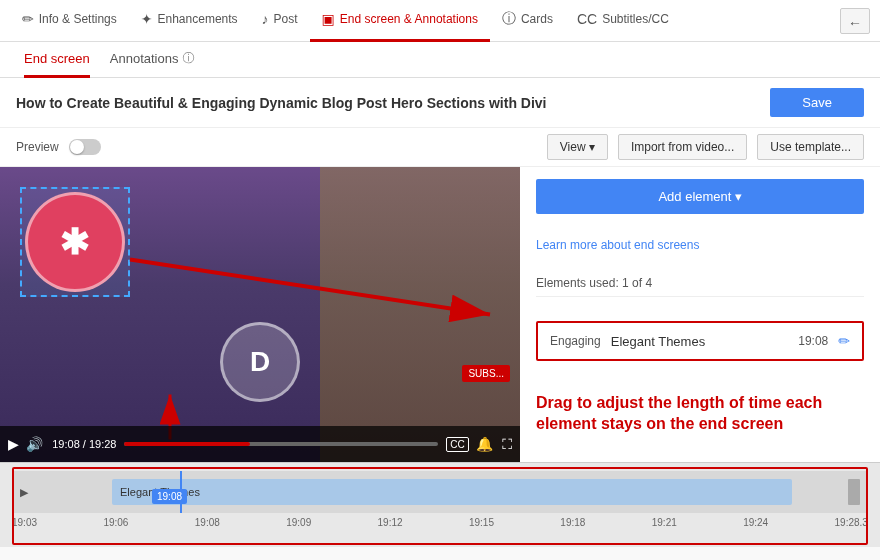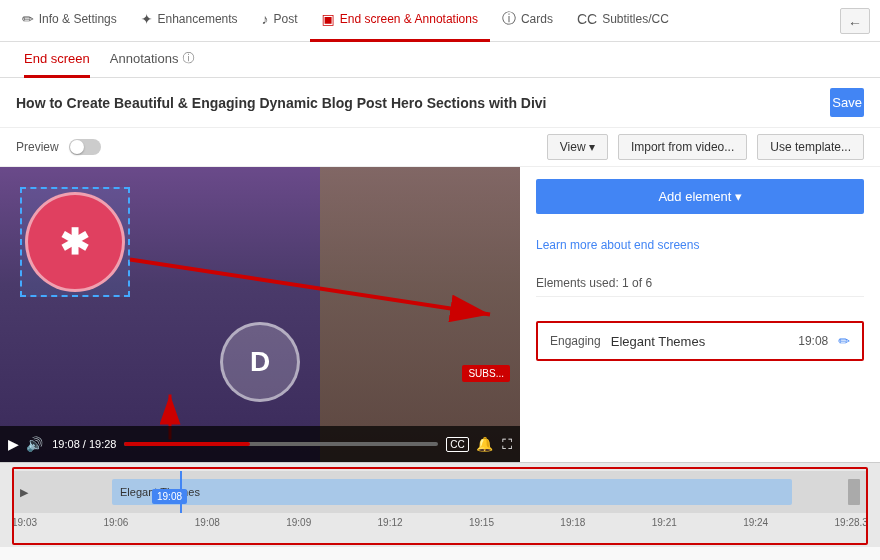--- a/index.html
+++ b/index.html
@@ -38,21 +38,21 @@
 
     
     .title-bar {
       background: #fff; padding: 10px 16px; border-bottom: 1px solid #eee;
       display: flex; align-items: center; justify-content: space-between; gap: 10px;
     }
     .video-title { font-size: 14px; font-weight: 700; color: #333; flex: 1; }
     .title-warning { font-size: 11px; color: #888; }
     .save-btn {
       background: #4285f4; color: #fff; border: none; border-radius: 2px;
-      padding: 7px 2px; font-size: 13px; cursor: pointer; white-space: nowrap;
+      padding: 7px 32px; font-size: 13px; cursor: pointer; white-space: nowrap;
     }
 
     
     .toolbar {
       background: #fff; padding: 6px 16px; border-bottom: 1px solid #eee;
       display: flex; align-items: center; gap: 10px;
     }
     .preview-label { font-size: 12px; color: #555; }
     .toggle-switch {
       width: 32px; height: 16px; background: #ccc; border-radius: 8px;
@@ -299,29 +299,30 @@
       </div>
       <span class="cc-btn">CC</span>
       <span class="bell-btn">🔔</span>
       <span class="fullscreen-btn">⛶</span>
     </div>
   </div>
 
   <div class="right-panel">
     <button class="add-element-btn">Add element ▾</button>
     <a class="learn-link">Learn more about end screens</a>
-    <div class="elements-used">Elements used: 1 of 6</div>
+    <div class="elements-used">Elements used: 1 of 4</div>
 
     <div class="element-card">
       <span class="element-type">Engaging</span>
       <span class="element-name">Elegant Themes</span>
       <span class="element-time">19:08</span>
       <span class="element-edit">✏</span>
     </div>
 
+    <div class="drag-tip">Drag to adjust the length of time each element stays on the end screen</div>
   </div>
 </div>
 
 <div class="timeline-section">
   <div class="timeline-track-area">
 
     <span class="timeline-play-icon">▶</span>
 
     <div class="timeline-element-bar">
       <span>Elegant Themes</span>

